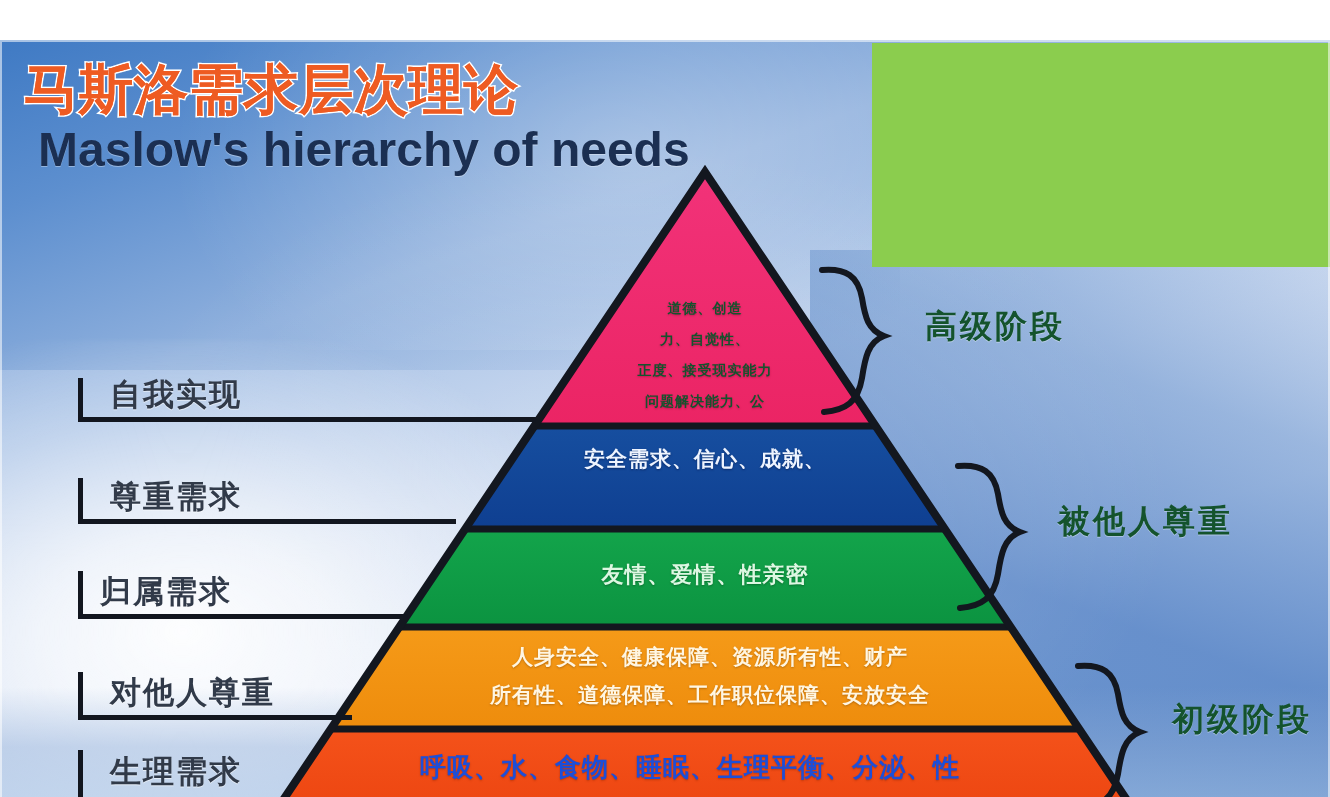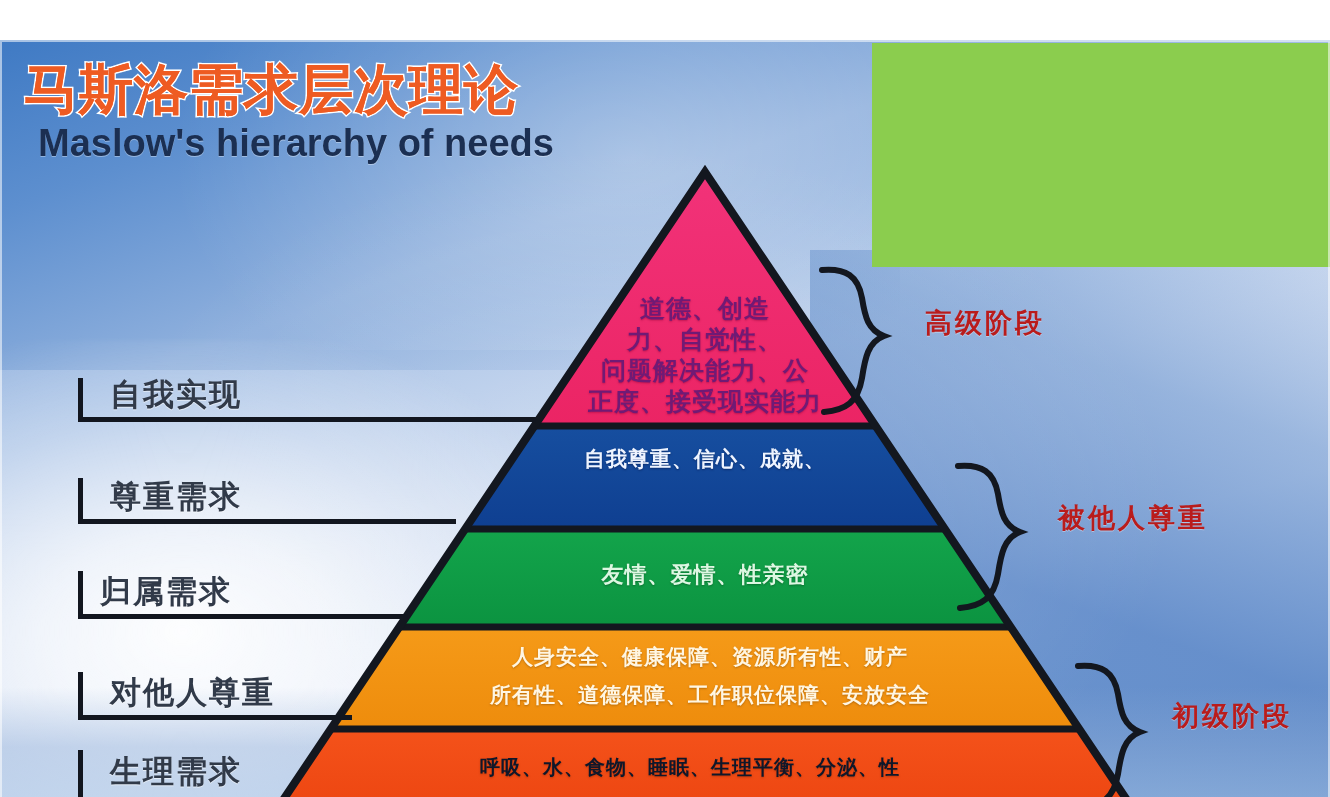--- a/index.html
+++ b/index.html
@@ -82,46 +82,46 @@
     left: 24px; top: 14px;
     font-size: 54px;
     font-weight: bold;
     letter-spacing: 1px;
     color: #ee5b22;
     white-space: nowrap;
   }
   .title-en {
     position: absolute;
     left: 38px; top: 82px;
-    font-size: 38px;
+    font-size: 48px;
     font-weight: bold;
     color: #1b2f52;
     letter-spacing: 0px;
     white-space: nowrap;
     text-shadow: 0 1px 0 rgba(255,255,255,0.35);
   }
 
   
   .pyramid { position: absolute; left: 0; top: 0; }
 
   .tier-text {
     position: absolute;
     text-align: center;
     font-weight: bold;
     white-space: nowrap;
     letter-spacing: 1px;
     pointer-events: none;
   }
   .tier-text .line { display: block; }
 
-  .t-apex   { color: #701a75; font-size: 25px; line-height: 31px; text-shadow: 0 1px 2px rgba(140,0,50,0.45); }
+  .t-apex   { color: #14532d; font-size: 14px; line-height: 31px; text-shadow: 0 1px 2px rgba(140,0,50,0.45); }
   .t-esteem { color: #eef4ff; font-size: 21px; line-height: 38px; text-shadow: 0 1px 2px rgba(0,20,70,0.55); }
   .t-love   { color: #ddf7e2; font-size: 22px; line-height: 34px; text-shadow: 0 1px 2px rgba(0,60,20,0.45); }
   .t-safety { color: #fff6e2; font-size: 21px; line-height: 38px; text-shadow: 0 1px 2px rgba(130,70,0,0.5); }
-  .t-physio { color: #0f172a; font-size: 20px; line-height: 34px; text-shadow: 0 1px 2px rgba(140,40,0,0.5); }
+  .t-physio { color: #1d4ed8; font-size: 26px; line-height: 34px; text-shadow: 0 1px 2px rgba(140,40,0,0.5); }
 
   
   .left-label {
     position: absolute;
     font-size: 31px;
     font-weight: bold;
     color: #313a49;
     letter-spacing: 2px;
     white-space: nowrap;
     text-shadow: 0 1px 0 rgba(255,255,255,0.55);
@@ -129,23 +129,23 @@
   .lbracket {
     position: absolute;
     border-left: 5px solid #12161f;
     border-bottom: 5px solid #12161f;
     box-sizing: border-box;
   }
 
   
   .stage-label {
     position: absolute;
-    font-size: 27px;
-    font-weight: bold;
-    color: #b91c1c;
+    font-size: 32px;
+    font-weight: bold;
+    color: #14532d;
     letter-spacing: 3px;
     white-space: nowrap;
     text-shadow: 0 1px 0 rgba(255,255,255,0.35);
   }
   .brace { position: absolute; }
 
   
   .green-box {
     position: absolute;
     left: 872px; top: 3px;
@@ -226,26 +226,26 @@
       <line x1="200" y1="587" x2="1180" y2="587"></line>
       <line x1="200" y1="689" x2="1180" y2="689"></line>
     </g>
 
     <polygon points="705,132 1137,775 273,775" fill="none" stroke="#13171f" stroke-width="8" stroke-linejoin="miter"></polygon>
   </svg>
 
   <div class="tier-text t-apex" style="left:540px; top:253px; width:330px;">
     <span class="line">道德、创造</span>
     <span class="line">力、自觉性、</span>
+    <span class="line">正度、接受现实能力</span>
     <span class="line">问题解决能力、公</span>
-    <span class="line">正度、接受现实能力</span>
   </div>
 
   <div class="tier-text t-esteem" style="left:490px; top:400px; width:430px;">
-    <span class="line">自我尊重、信心、成就、</span>
+    <span class="line">安全需求、信心、成就、</span>
   </div>
 
   <div class="tier-text t-love" style="left:440px; top:518px; width:530px;">
     <span class="line">友情、爱情、性亲密</span>
   </div>
 
   <div class="tier-text t-safety" style="left:390px; top:598px; width:640px;">
     <span class="line">人身安全、健康保障、资源所有性、财产</span>
     <span class="line">所有性、道德保障、工作职位保障、安放安全</span>
   </div>

